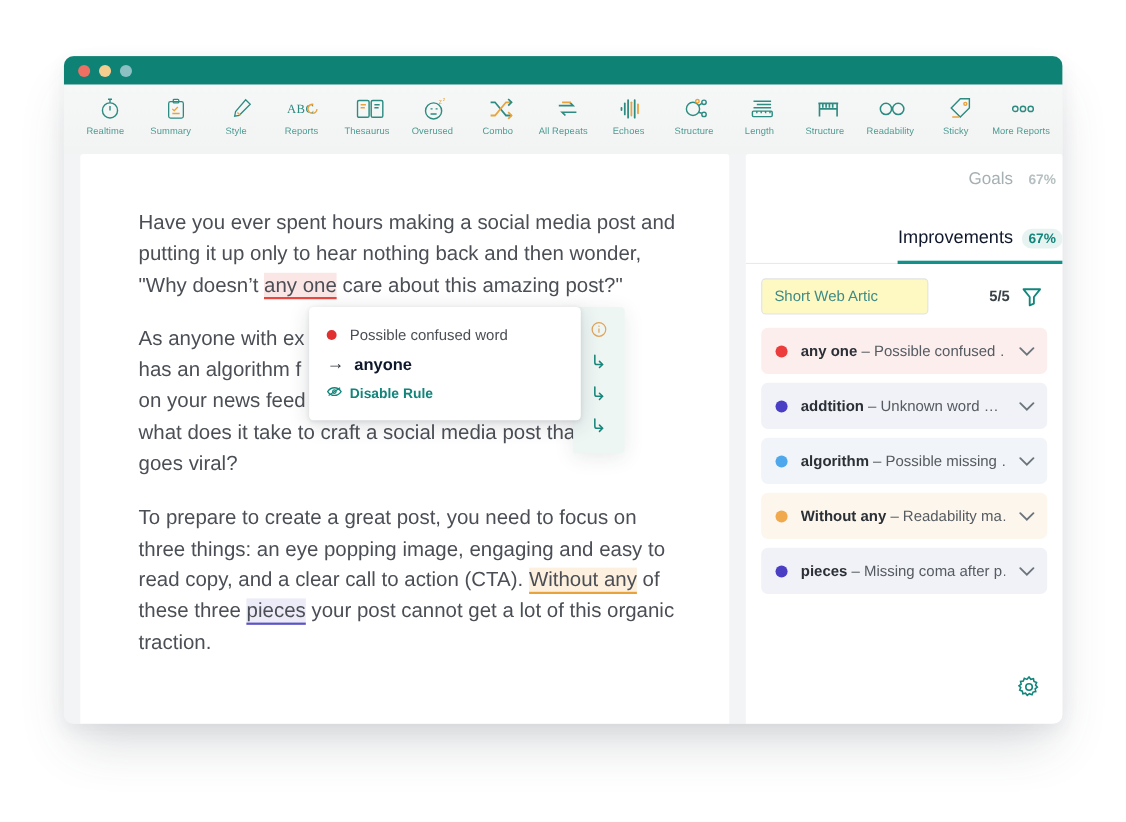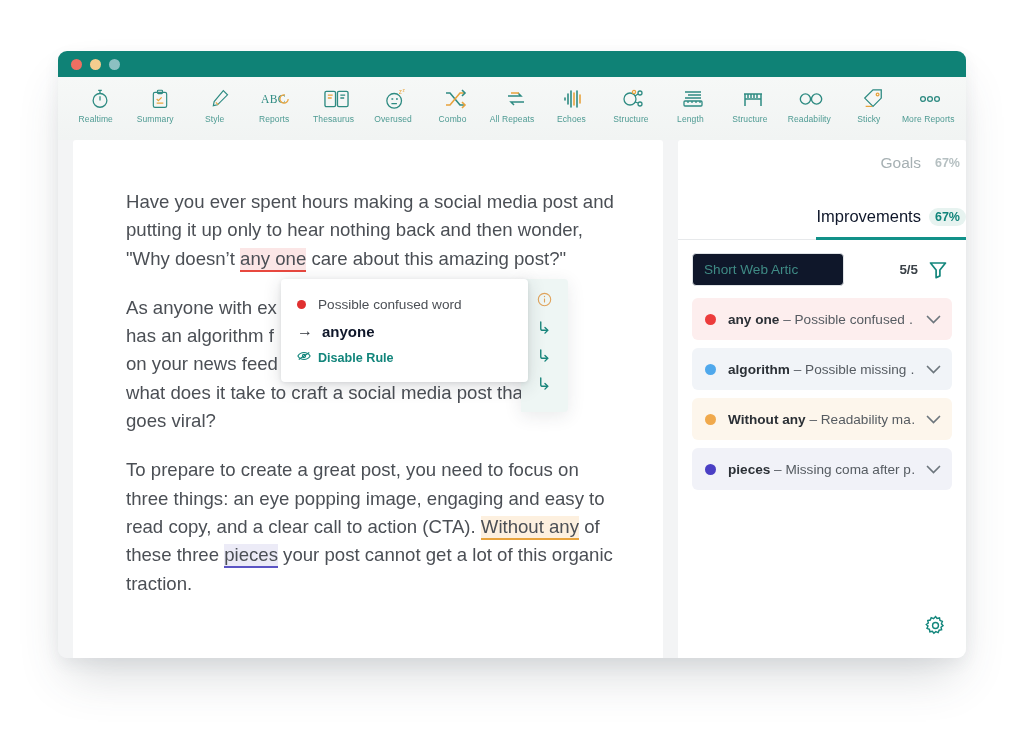--- a/index.html
+++ b/index.html
@@ -182,21 +182,21 @@
     padding: 13px 18px 10px 14px;
     gap: 10px;
   }
   #goal-select {
     flex: 1 1 auto;
     border: 1px solid #dfe3e6;
     border-radius: 4px;
     padding: 8px 11px;
     font-size: 13.6px;
     color: #3f8b85;
-    background: #0f172a;
+    background: #fef9c3;
     cursor: pointer;
     max-width: 152px;
   }
   #count { font-size: 13.4px; font-weight: bold; color: #3b4248; margin-left: auto; }
   #funnel { color: #13867c; cursor: pointer; display: flex; }
 
   #sugg-list { padding: 2px 14px 0 14px; display: flex; flex-direction: column; gap: 8px; }
   .sugg {
     display: flex; align-items: center;
     border-radius: 6px;
@@ -491,20 +491,29 @@
         <div class="sugg" style="background:#fdeeee">
           <span class="sdot" style="background:#ec3c3c"></span>
           <span class="stext"><b>any one</b><span> – </span><span>Possible confused …</span></span>
           <span class="schev">
             <svg width="15" height="9" viewBox="0 0 15 9" fill="none" stroke="#6d767d" stroke-width="1.7" stroke-linecap="round">
                 <path d="M1.5 1.5L7.5 7.5 13.5 1.5"></path>
               </svg>
           </span>
         </div>
 
+        <div class="sugg" style="background:#f1f2f8">
+          <span class="sdot" style="background:#4a3fc4"></span>
+          <span class="stext"><b>addtition</b><span> – </span><span>Unknown word …</span></span>
+          <span class="schev">
+            <svg width="15" height="9" viewBox="0 0 15 9" fill="none" stroke="#6d767d" stroke-width="1.7" stroke-linecap="round">
+                <path d="M1.5 1.5L7.5 7.5 13.5 1.5"></path>
+              </svg>
+          </span>
+        </div>
 
         <div class="sugg" style="background:#f1f4f8">
           <span class="sdot" style="background:#4fa8ec"></span>
           <span class="stext"><b>algorithm</b><span> – </span><span>Possible missing …</span></span>
           <span class="schev">
             <svg width="15" height="9" viewBox="0 0 15 9" fill="none" stroke="#6d767d" stroke-width="1.7" stroke-linecap="round">
                 <path d="M1.5 1.5L7.5 7.5 13.5 1.5"></path>
               </svg>
           </span>
         </div>

